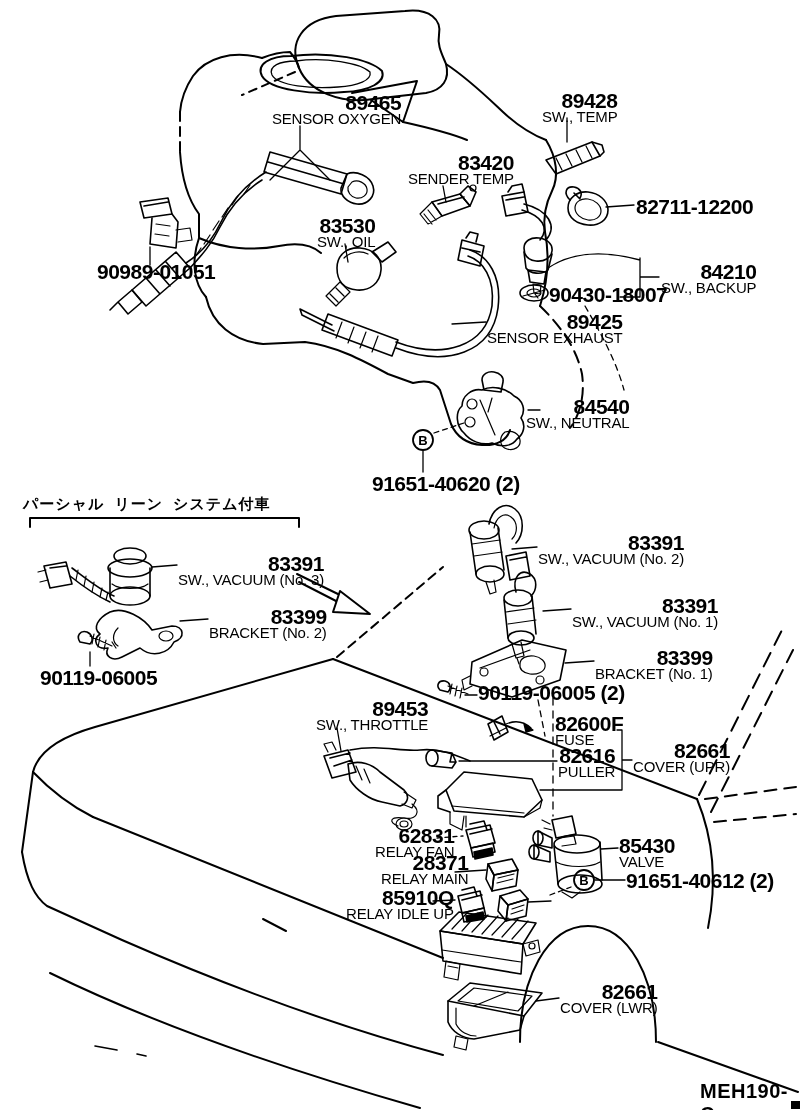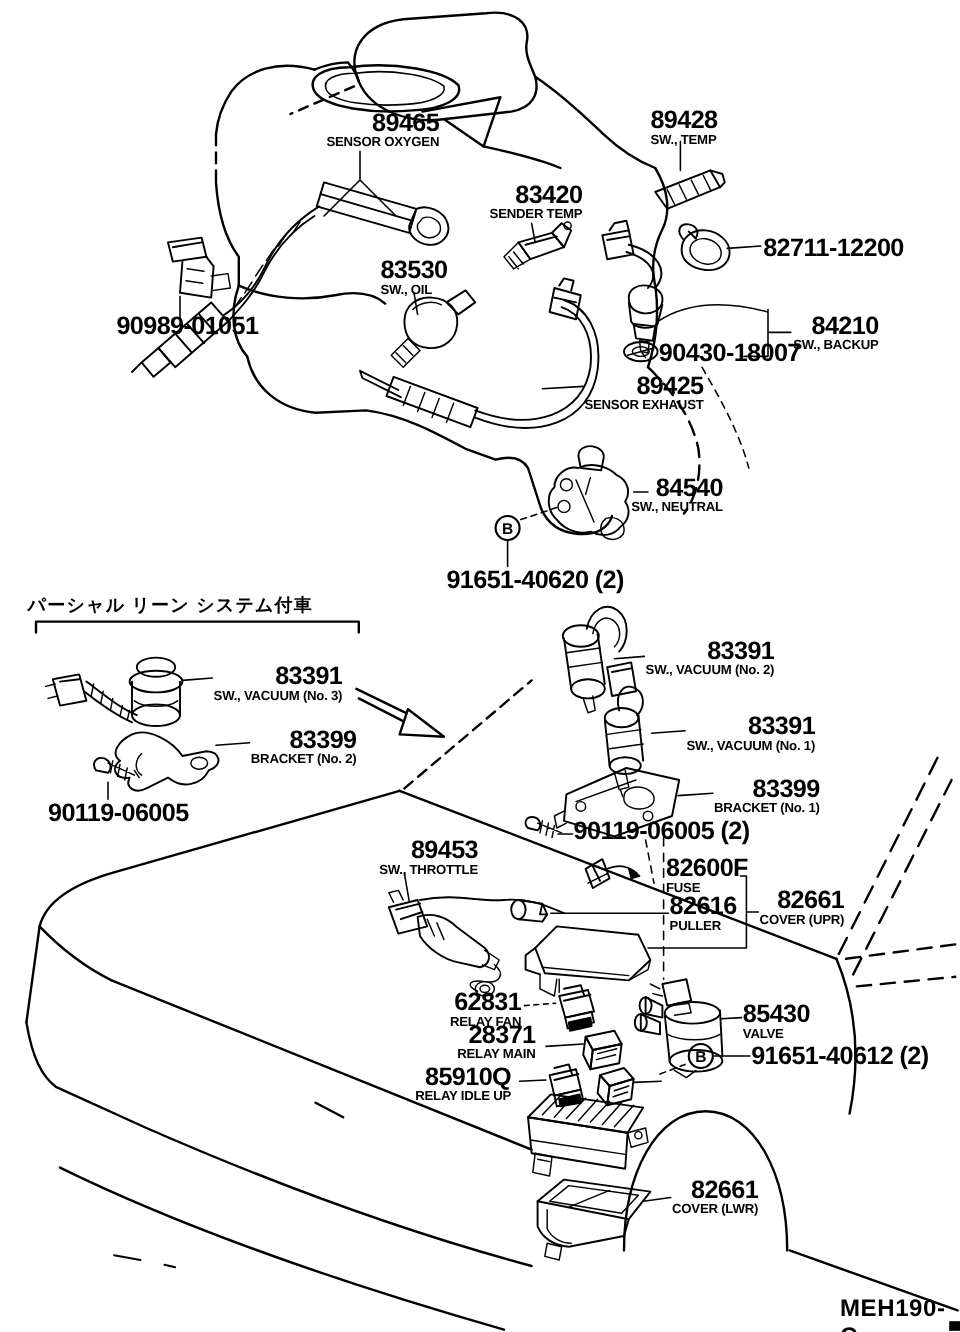--- a/index.html
+++ b/index.html
@@ -1,22 +1,22 @@
 <!DOCTYPE html>
 <html><head>
 <meta charset="utf-8">
 <style>
   html,body{margin:0;padding:0;background:#fff;}
   #page{position:relative;width:800px;height:1110px;background:#fff;overflow:hidden;
         font-family:"Liberation Sans",sans-serif;color:#000;}
   #art{position:absolute;left:0;top:0;}
   .plabel{position:absolute;white-space:nowrap;}
   .pnum{font-size:21px;font-weight:700;letter-spacing:-0.5px;line-height:21px;text-align:right;}
-  .pdesc{font-size:11px;font-weight:700;letter-spacing:-0.2px;line-height:12px;}
-  .jpnote{position:absolute;left:23px;top:495px;font-size:15px;font-weight:700;letter-spacing:1px;}
+  .pdesc{font-size:15px;font-weight:400;letter-spacing:-0.2px;line-height:12px;}
+  .jpnote{position:absolute;left:23px;top:495px;font-size:15px;font-weight:700;letter-spacing:1px;font-family:Liberation Mono, monospace;}
   .dwgcode{position:absolute;left:700px;top:1080px;font-size:20px;font-weight:700;letter-spacing:0.5px;}
   .cornermark{position:absolute;left:791px;top:1101px;width:9px;height:8px;background:#000;}
 </style>
 </head>
 <body>
 
 <div id="page">
 
 <svg id="art" width="800" height="1110" viewBox="0 0 800 1110">
   <g fill="none" stroke="#000" stroke-linecap="round" stroke-linejoin="round">

